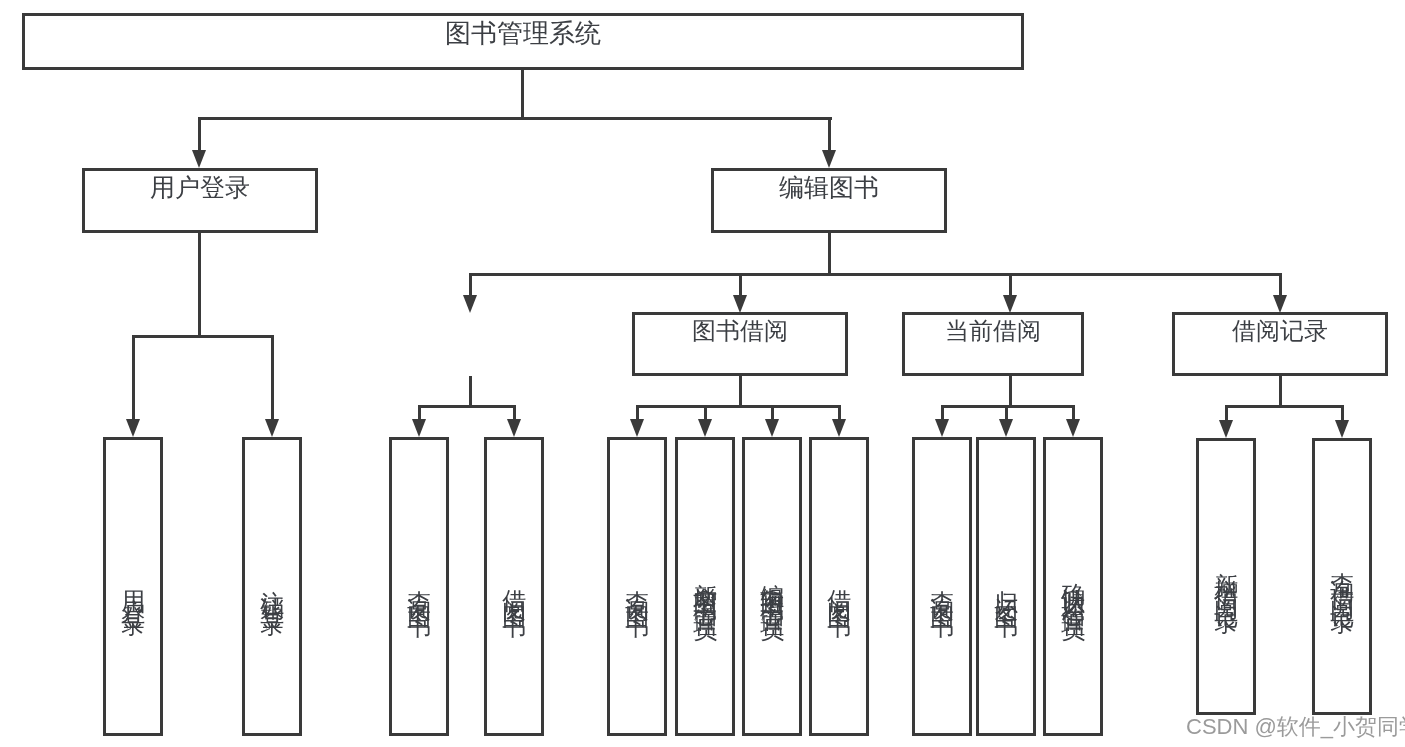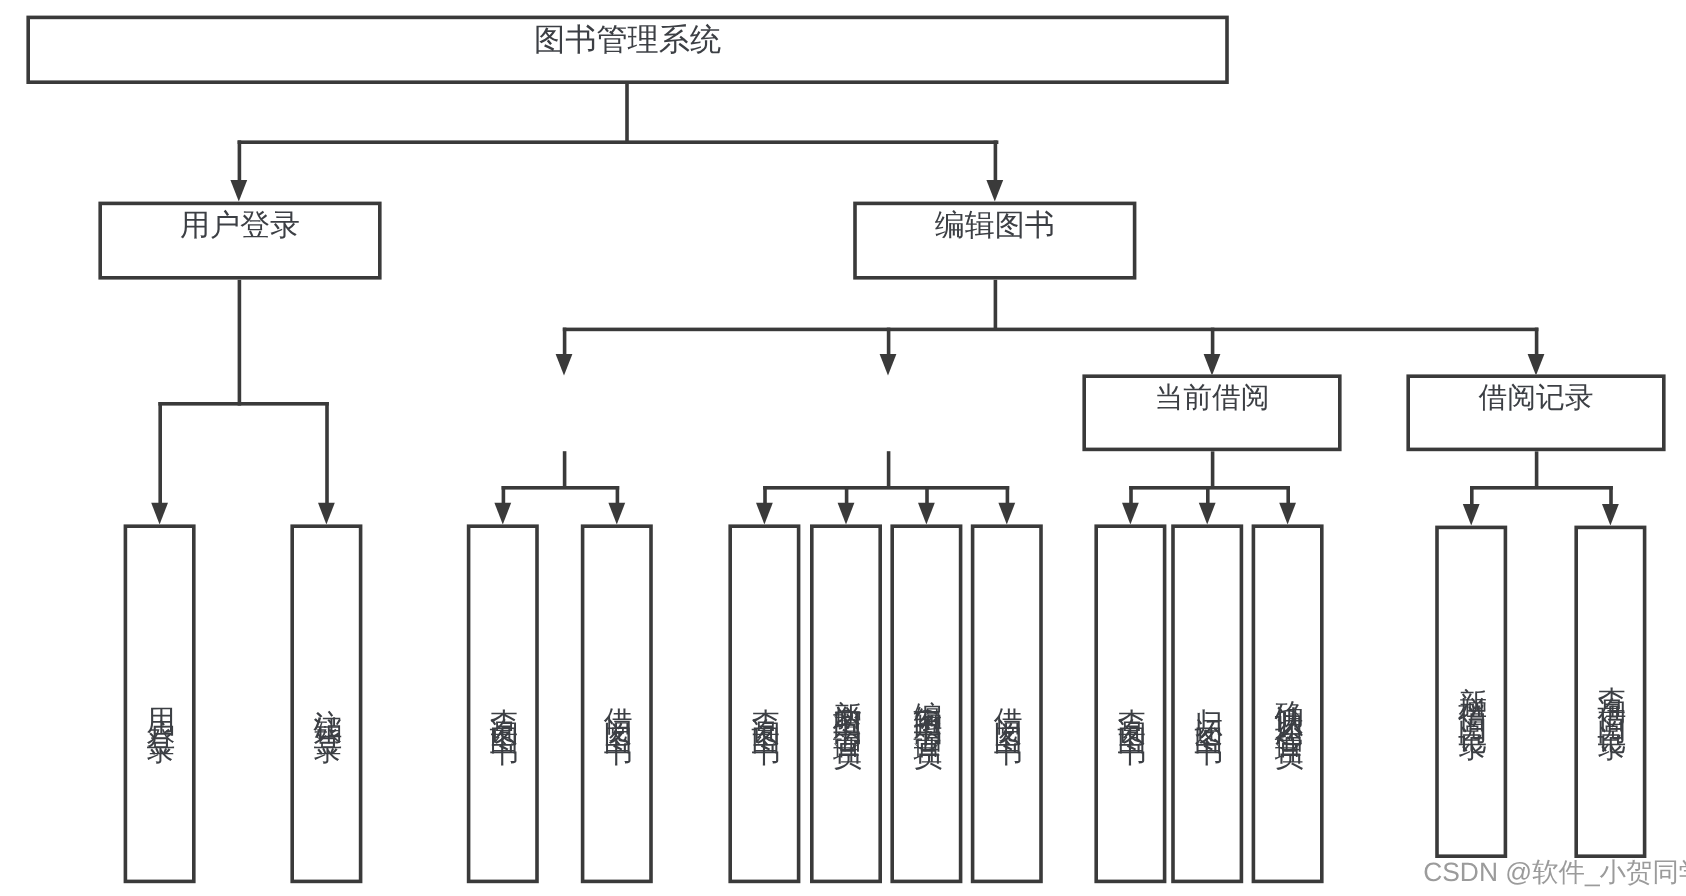--- a/index.html
+++ b/index.html
@@ -97,21 +97,24 @@
   <div class="hline" style="left:469px;top:273px;width:813px;"></div>
   <div class="vline" style="left:469px;top:273px;height:26px;"></div>
   <div class="arrowhead" style="left:463px;top:295px;"></div>
   <div class="vline" style="left:739px;top:273px;height:26px;"></div>
   <div class="arrowhead" style="left:733px;top:295px;"></div>
   <div class="vline" style="left:1009px;top:273px;height:26px;"></div>
   <div class="arrowhead" style="left:1003px;top:295px;"></div>
   <div class="vline" style="left:1279px;top:273px;height:26px;"></div>
   <div class="arrowhead" style="left:1273px;top:295px;"></div>
 
-  <div class="node h3" style="left:902px;top:312px;width:216px;height:64px;">
+  <div class="node h3" style="left:632px;top:312px;width:216px;height:64px;">
+    <span>图书借阅</span>
+  </div>
+  <div class="node h3" style="left:902px;top:312px;width:182px;height:64px;">
     <span>当前借阅</span>
   </div>
   <div class="node h3" style="left:1172px;top:312px;width:216px;height:64px;">
     <span>借阅记录</span>
   </div>
 
   <div class="vline" style="left:469px;top:376px;height:31px;"></div>
   <div class="hline" style="left:418px;top:405px;width:98px;"></div>
   <div class="vline" style="left:418px;top:405px;height:16px;"></div>
   <div class="arrowhead" style="left:412px;top:419px;"></div>

